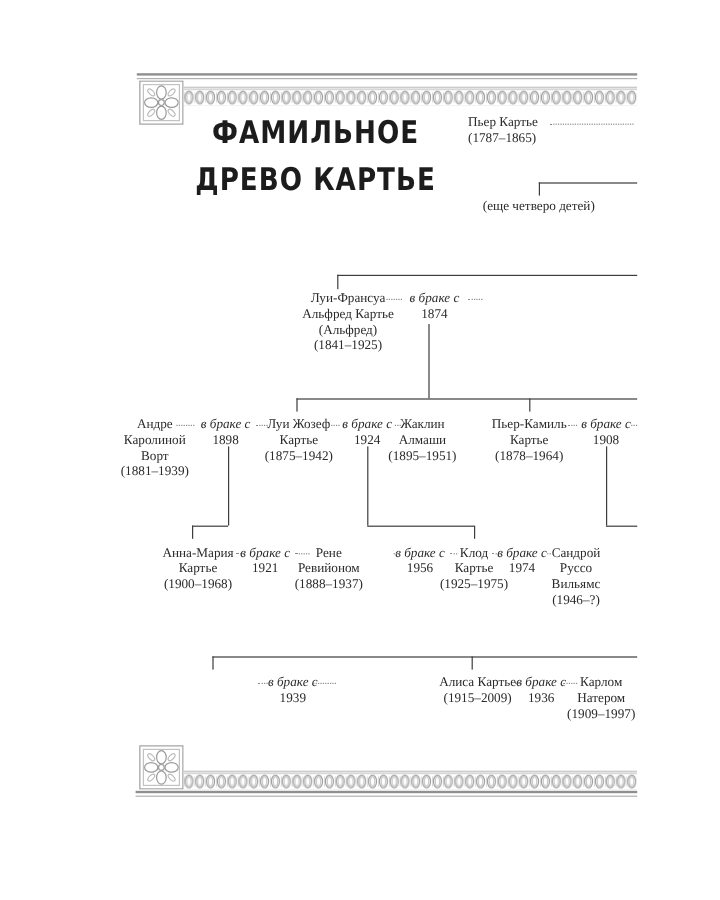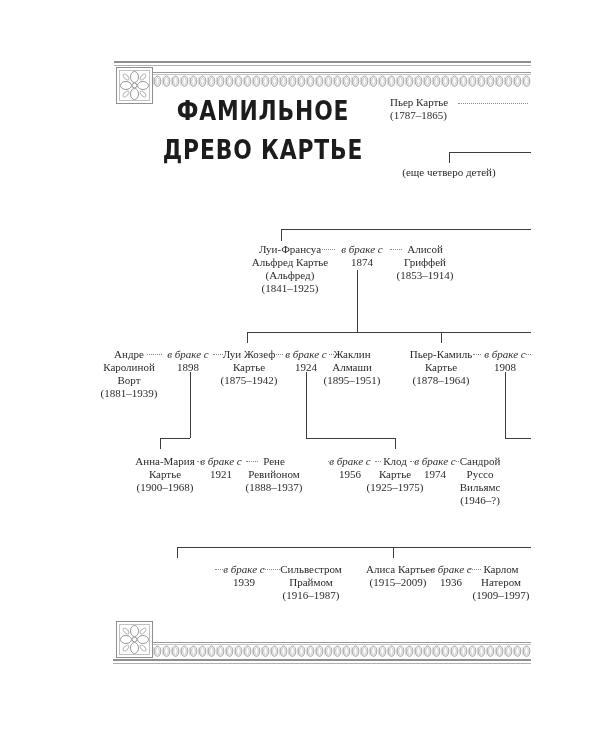--- a/index.html
+++ b/index.html
@@ -140,25 +140,20 @@
       <div class="node" style="left: 290px; top: 243px;">
         <div>Луи-Франсуа</div>
         <div>Альфред Картье</div>
         <div>(Альфред)</div>
         <div>(1841–1925)</div>
       </div>
       <div class="node" style="left: 362px; top: 243px;">
         <div class="it">в браке с</div>
         <div>1874</div>
       </div>
-      <div class="node" style="left: 425px; top: 243px;">
-        <div>Алисой</div>
-        <div>Гриффей</div>
-        <div>(1853–1914)</div>
-      </div>
       <div class="node" style="left: 129px; top: 348px;">
         <div>Андре</div>
         <div>Каролиной</div>
         <div>Ворт</div>
         <div>(1881–1939)</div>
       </div>
       <div class="node" style="left: 188px; top: 348px;">
         <div class="it">в браке с</div>
         <div>1898</div>
       </div>
@@ -214,25 +209,20 @@
       </div>
       <div class="node" style="left: 480px; top: 455px;">
         <div>Сандрой</div>
         <div>Руссо</div>
         <div>Вильямс</div>
         <div>(1946–?)</div>
       </div>
       <div class="node" style="left: 244px; top: 563px;">
         <div class="it">в браке с</div>
         <div>1939</div>
-      </div>
-      <div class="node" style="left: 311px; top: 563px;">
-        <div>Сильвестром</div>
-        <div>Праймом</div>
-        <div>(1916–1987)</div>
       </div>
       <div class="node" style="left: 398px; top: 563px;">
         <div>Алиса Картье</div>
         <div>(1915–2009)</div>
       </div>
       <div class="node" style="left: 451px; top: 563px;">
         <div class="it">в браке с</div>
         <div>1936</div>
       </div>
       <div class="node" style="left: 501px; top: 563px;">

